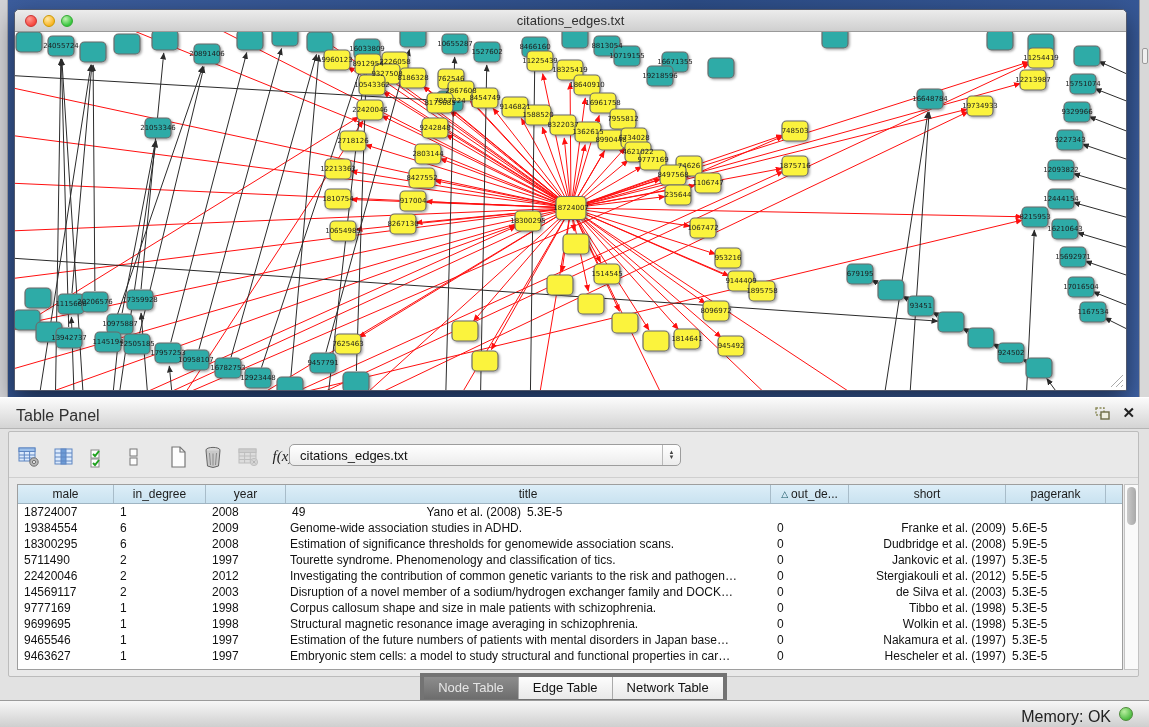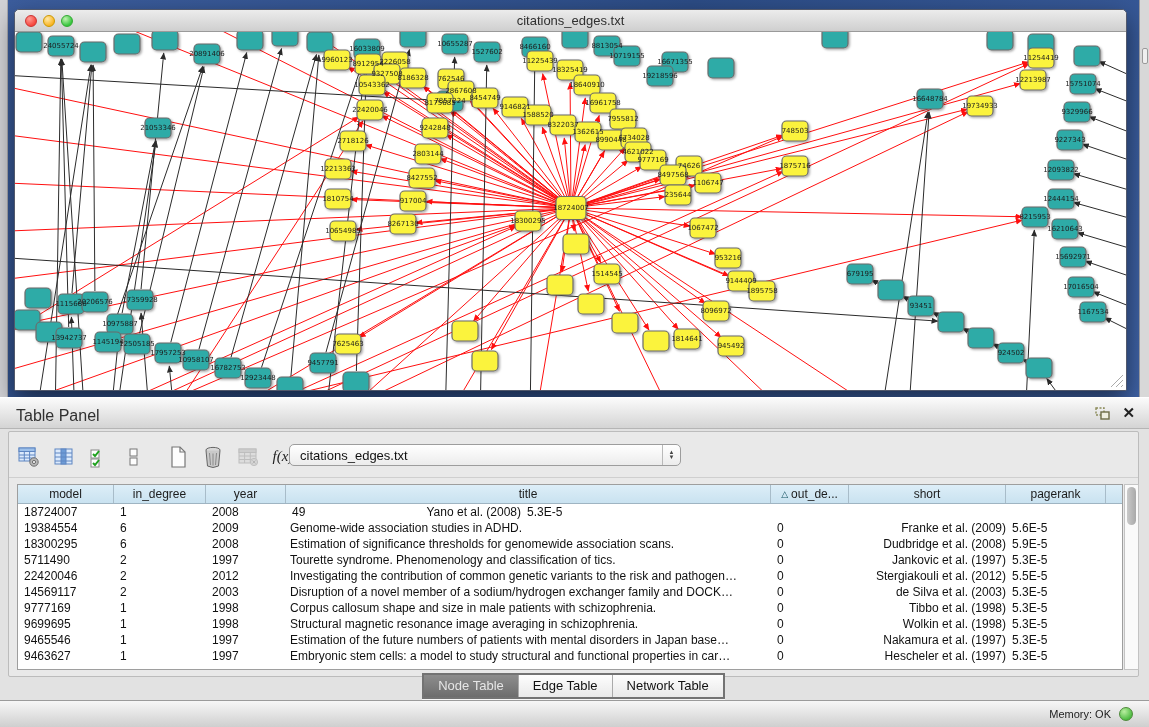--- a/index.html
+++ b/index.html
@@ -53,28 +53,28 @@
   .grid-row .rc { overflow:hidden; white-space:nowrap; padding-top:1px; }
   .c0{width:96px;} .c1{width:92px;} .c2{width:80px;} .c3{width:485px;} .c4{width:78px;} .c5{width:157px;} .c6{width:100px;}
   .rc.c0,.rc.c1,.rc.c2,.rc.c4,.rc.c6 { padding-left:6px; }
   .rc.c3 { padding-left:4px; }
   .rc.c5 { text-align:right; }
   .sort-tri { font-size:9px; margin-right:3px; color:#13505f; }
   .scrollbar { position:absolute; left:1115px; top:52px; width:15px; height:186px; background:#fafafa; border:1px solid #c3c3c3; }
   .thumb { position:absolute; left:2px; top:2px; width:9px; height:38px; background:linear-gradient(90deg,#c9c9c9,#a9a9a9); border-radius:5px; }
 
   .tabs { position:absolute; left:0; top:241px; width:100%; display:flex; justify-content:center; }
-  .seg { display:flex; border:2px solid #737373; border-radius:0; overflow:hidden; box-shadow:0 1px 0 rgba(255,255,255,.7);text-align:center; }
+  .seg { display:flex; border:4px solid #737373; border-radius:0; overflow:hidden; box-shadow:0 1px 0 rgba(255,255,255,.7);text-align:center; }
   .seg .tab { padding:3px 14px 4px; font-size:13px; background:linear-gradient(#fdfdfd,#e9e9e9); color:#111; border-left:1px solid #aaa; }
   .seg .tab:first-child { border-left:none; }
   .seg .tab.sel { background:linear-gradient(#8d8d8d,#6d6d6d); color:#e6e6e6; }
 
   .statusbar { position:absolute; left:0; top:700px; width:1149px; height:27px;
                background:linear-gradient(#f7f7f7,#cfcfcf); border-top:1px solid #9b9b9b; }
-  .statusbar .mem { position:absolute; right:38px; top:7px; font-size:11px; color:#222; }
+  .statusbar .mem { position:absolute; right:38px; top:7px; font-size:16px; color:#222; }
   .mem-dot { position:absolute; right:16px; top:6px; width:14px; height:14px; border-radius:50%;
              background:radial-gradient(circle at 35% 30%, #b9eea0,#49b93e 75%); border:1px solid #4e8a3a; }
   .splitter-tick { position:absolute; left:567px; top:398px; width:0; height:0; border-left:5px solid transparent; border-right:5px solid transparent; border-bottom:5px solid #8f8f8f; opacity:.7;}
 </style>
 </head>
 <body>
 
 <div class="stage">
 
   <div class="gutter-left"></div>
@@ -539,21 +539,21 @@
           <span class="step">
               <span>▲</span>
               <span>▼</span>
             </span>
         </div>
       </div>
 
       <div class="grid-wrap">
         <div class="grid-head">
           <span class="hc c0">
-              <span>model</span>
+              <span>male</span>
             </span>
           <span class="hc c1">
               <span>in_degree</span>
             </span>
           <span class="hc c2">
               <span>year</span>
             </span>
           <span class="hc c3">
               <span>title</span>
             </span>

